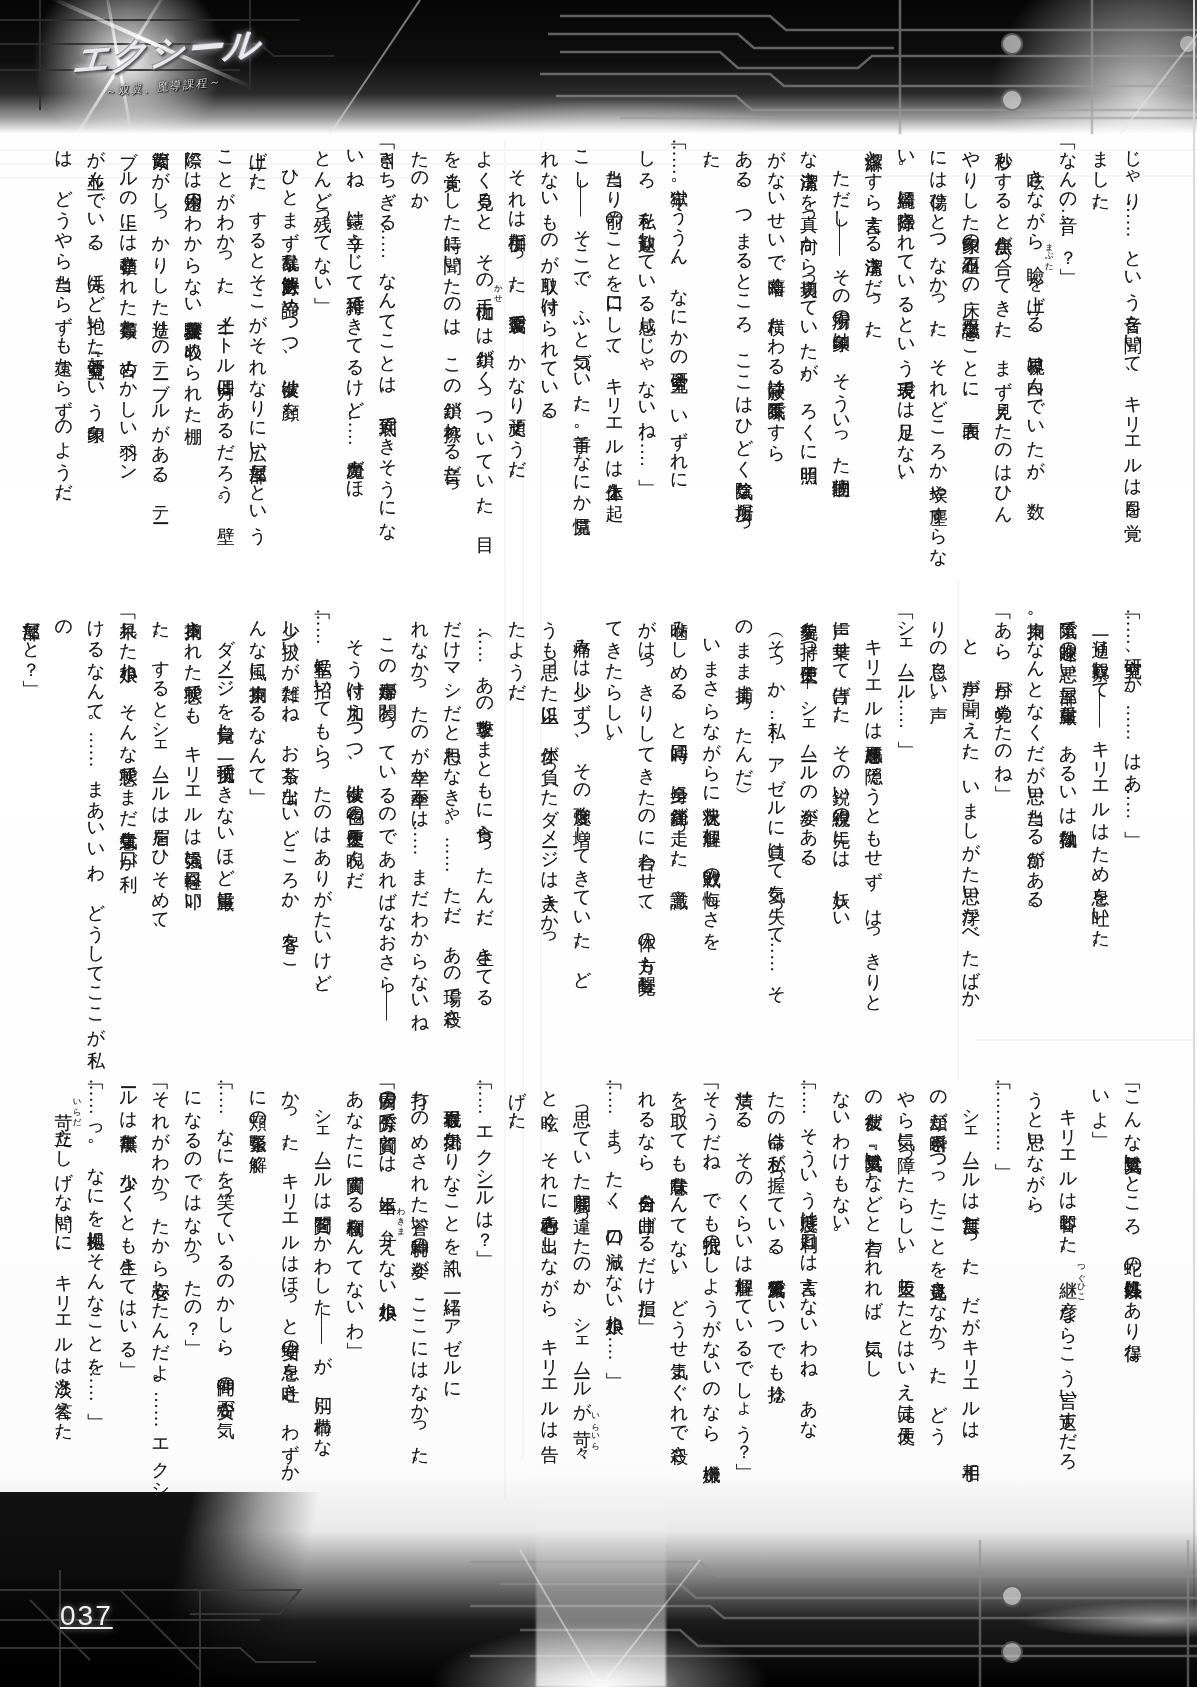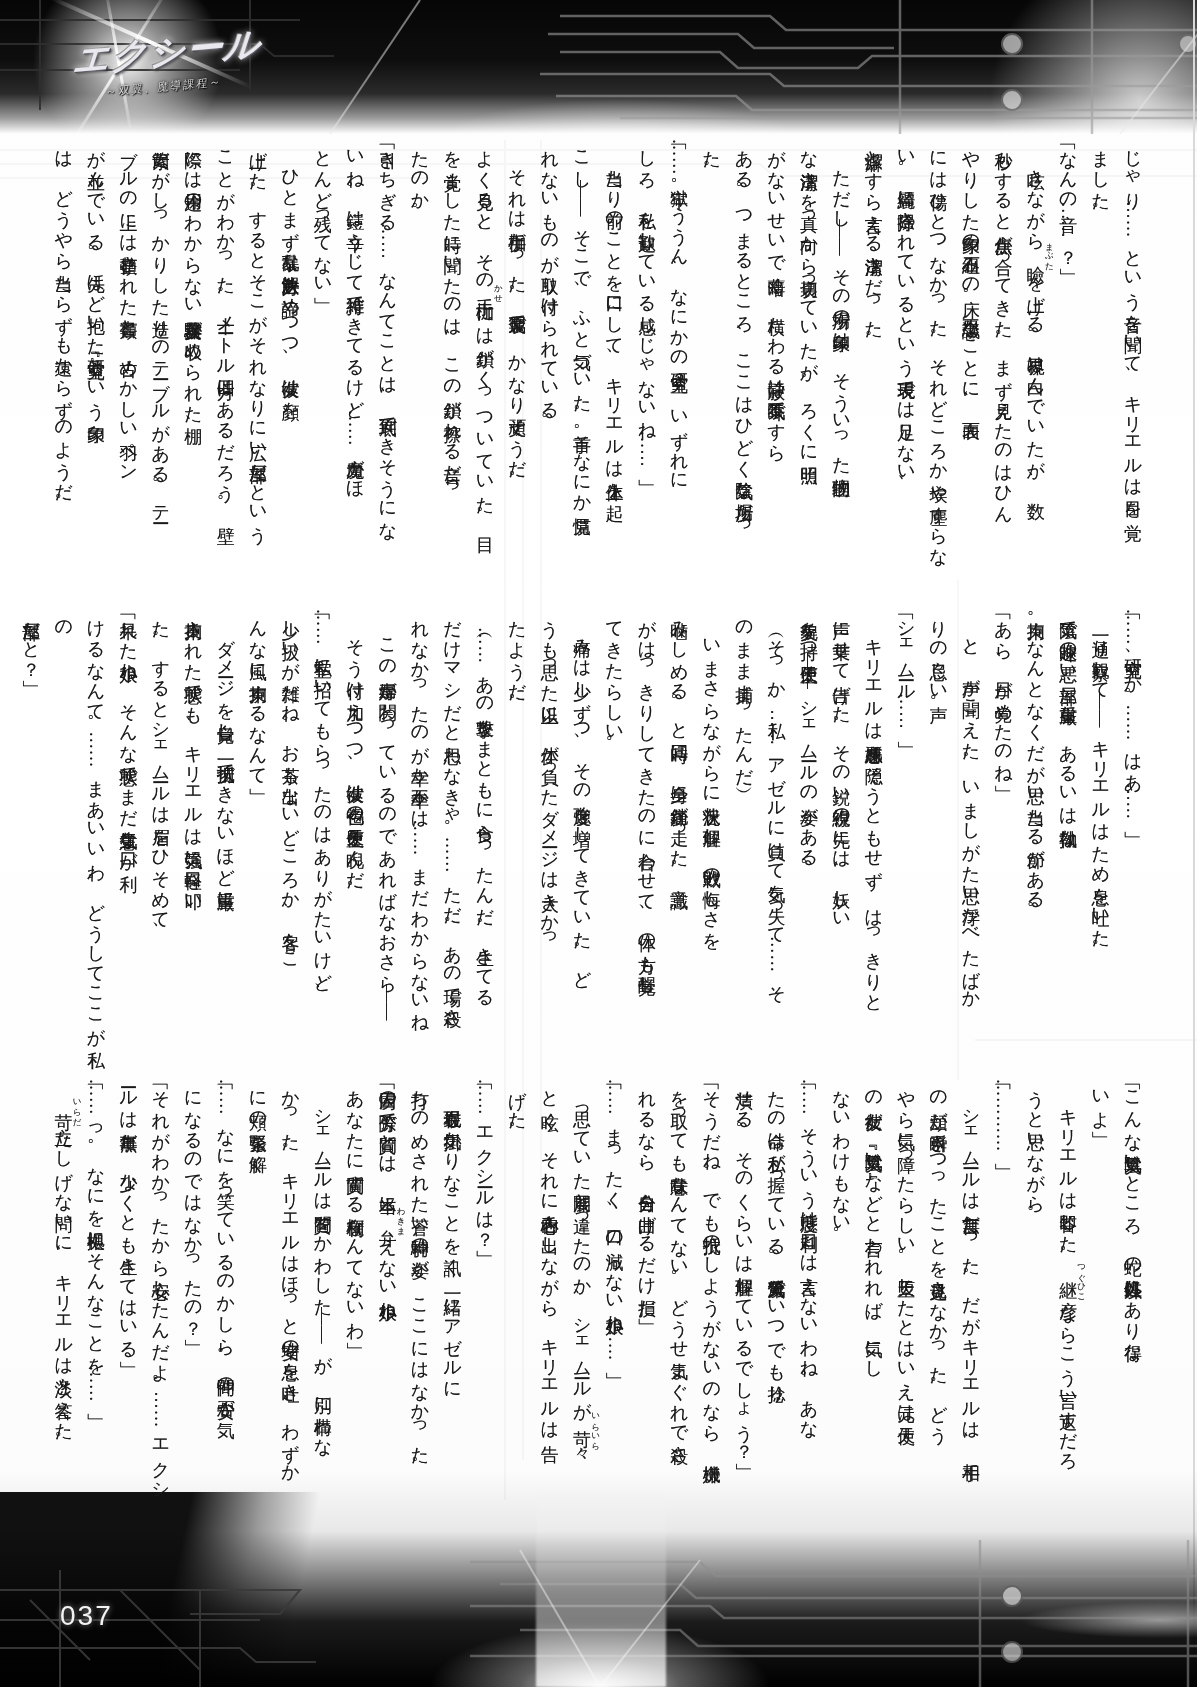--- a/index.html
+++ b/index.html
@@ -72,20 +72,21 @@
     position:absolute;left:536px;top:1468px;width:130px;height:219px;z-index:4;
     background:
       linear-gradient(180deg, rgba(255,255,255,0) 0%, rgba(255,255,255,.25) 55%, rgba(255,255,255,.8) 100%);
     filter:blur(1px);
   }
   .page-number{
     position:absolute;left:60px;top:1600px;z-index:6;
     font-family:"Liberation Sans","DejaVu Sans",sans-serif;
     font-size:28px;color:#f2f2f2;letter-spacing:2px;
     text-shadow:0 0 6px rgba(255,255,255,.6),1px 1px 2px #000;
+    text-decoration:underline;
   }
 </style>
 </head>
 <body>
 
 <div class="page">
 
   <svg class="watermark-svg" width="1197" height="1687">
     <g stroke="#b5b5b5" stroke-width="2" fill="none" opacity="0.10">
       <path d="M0 150 H1197"></path>

